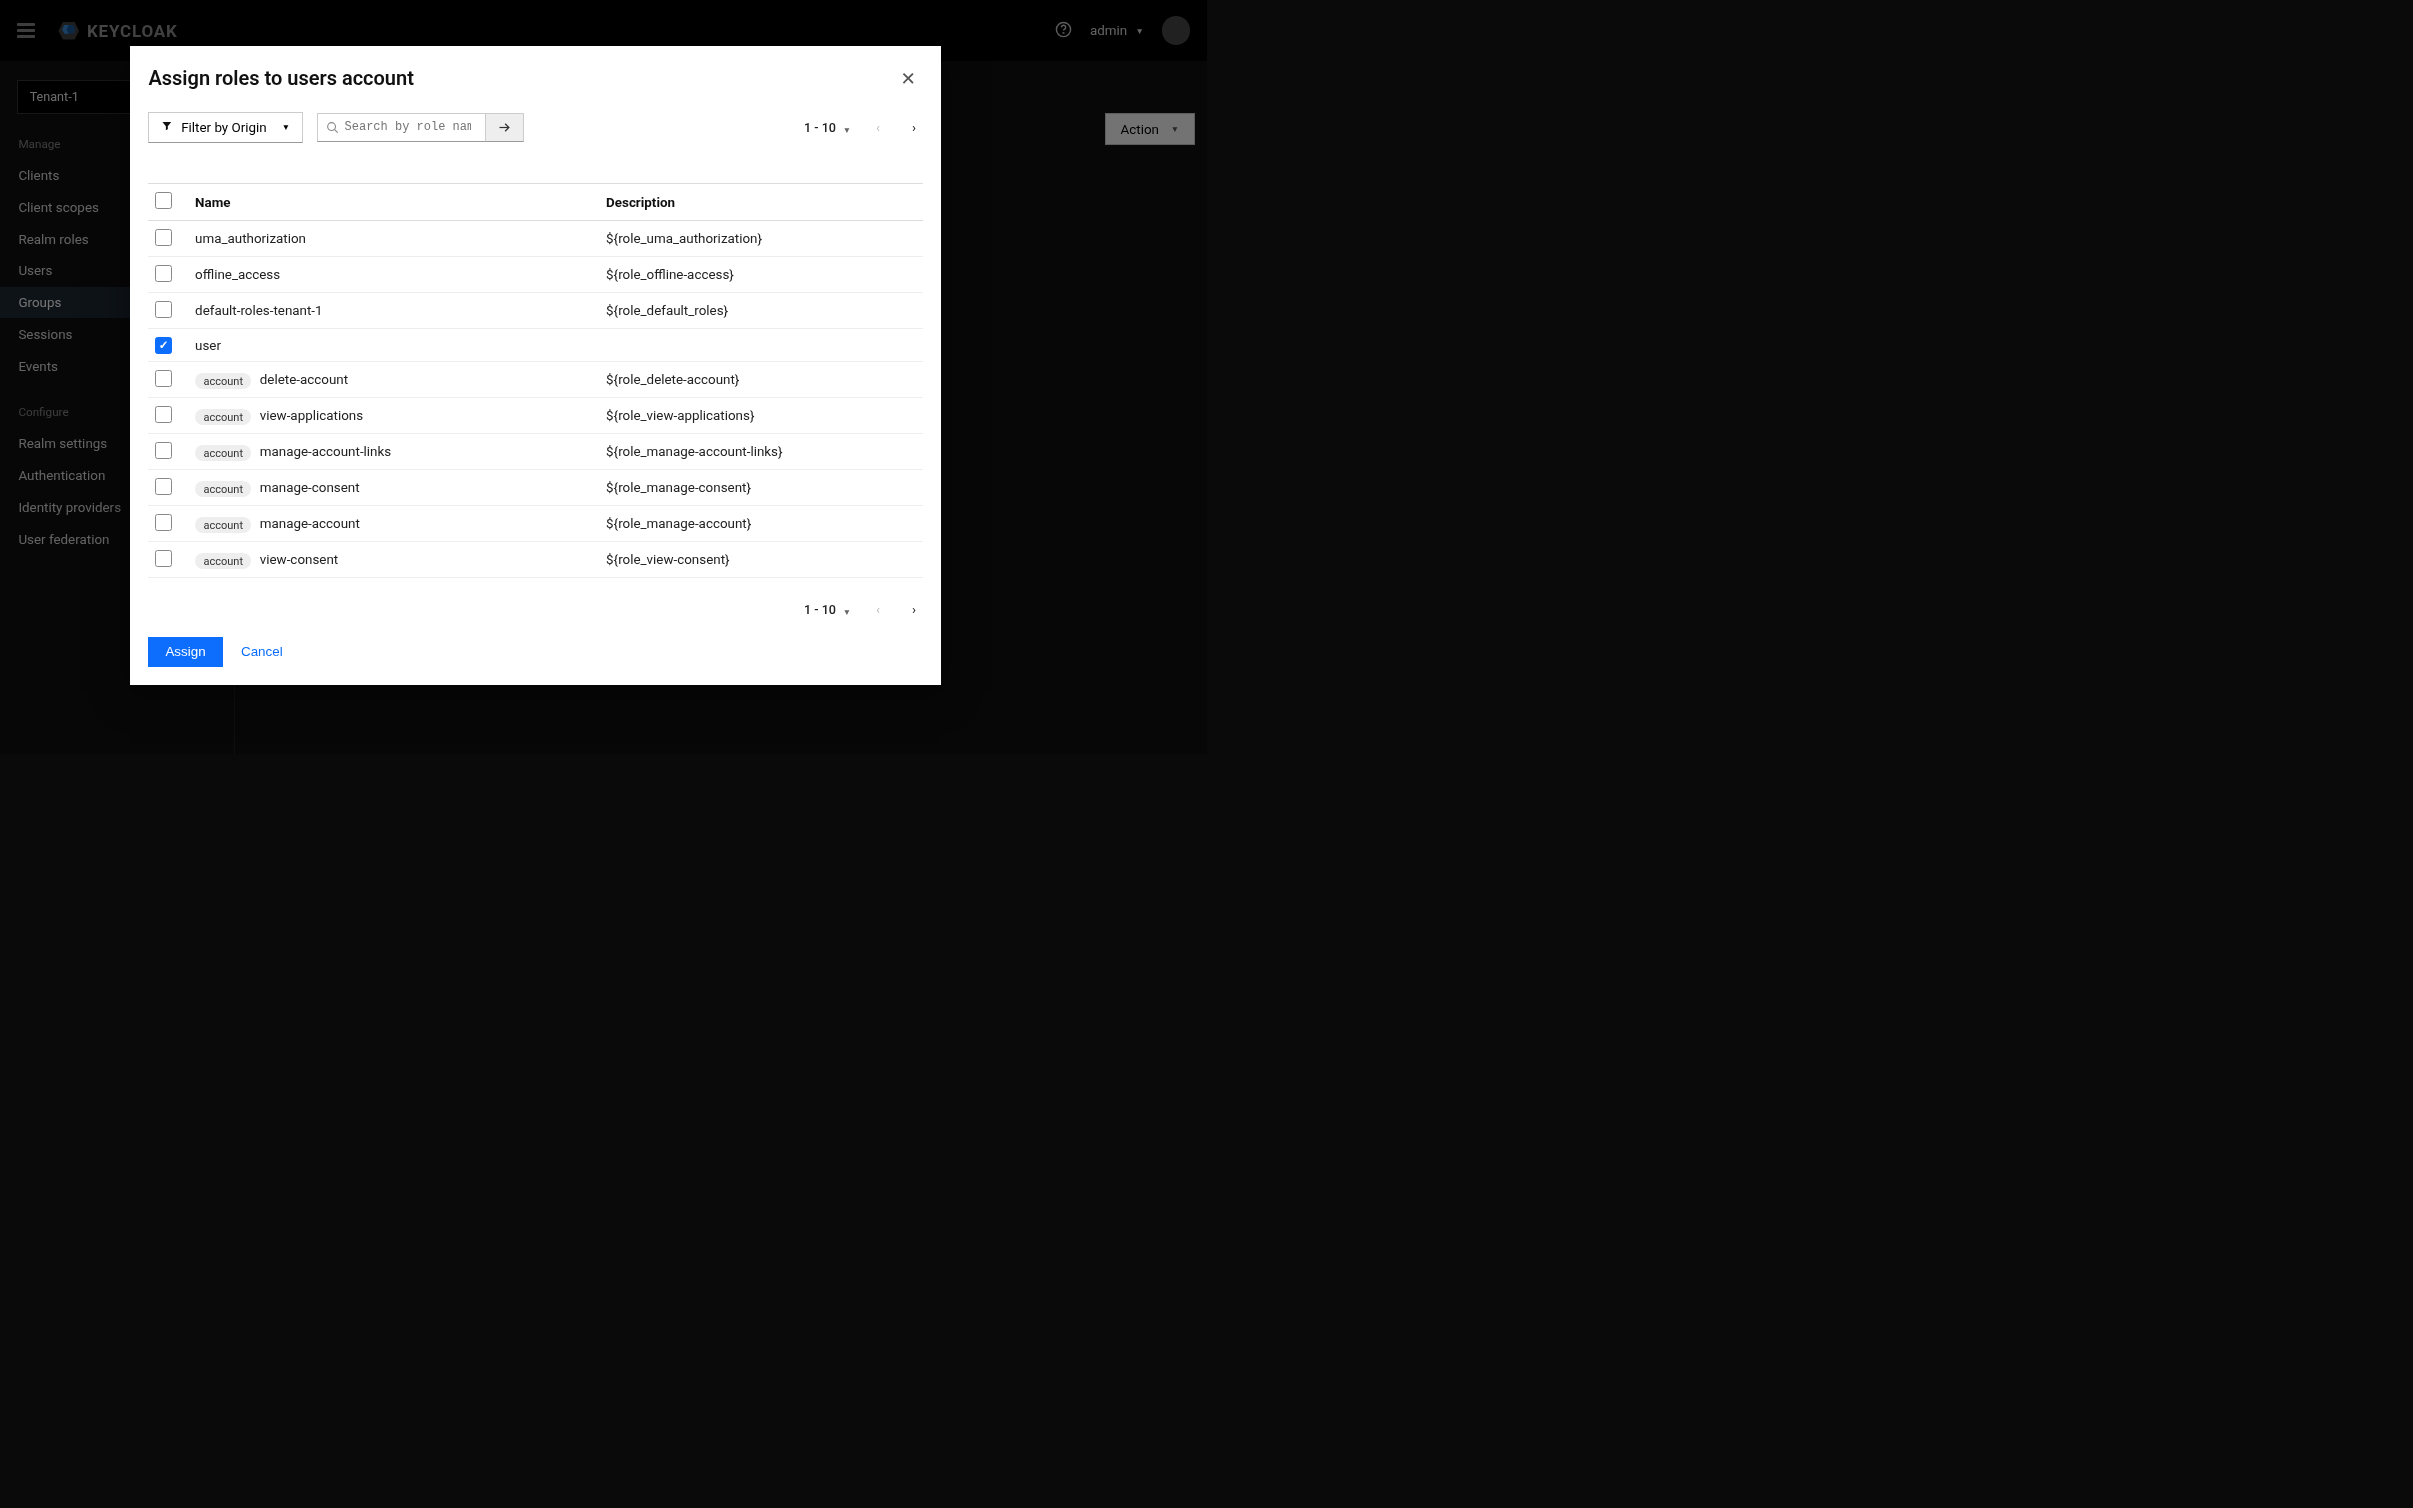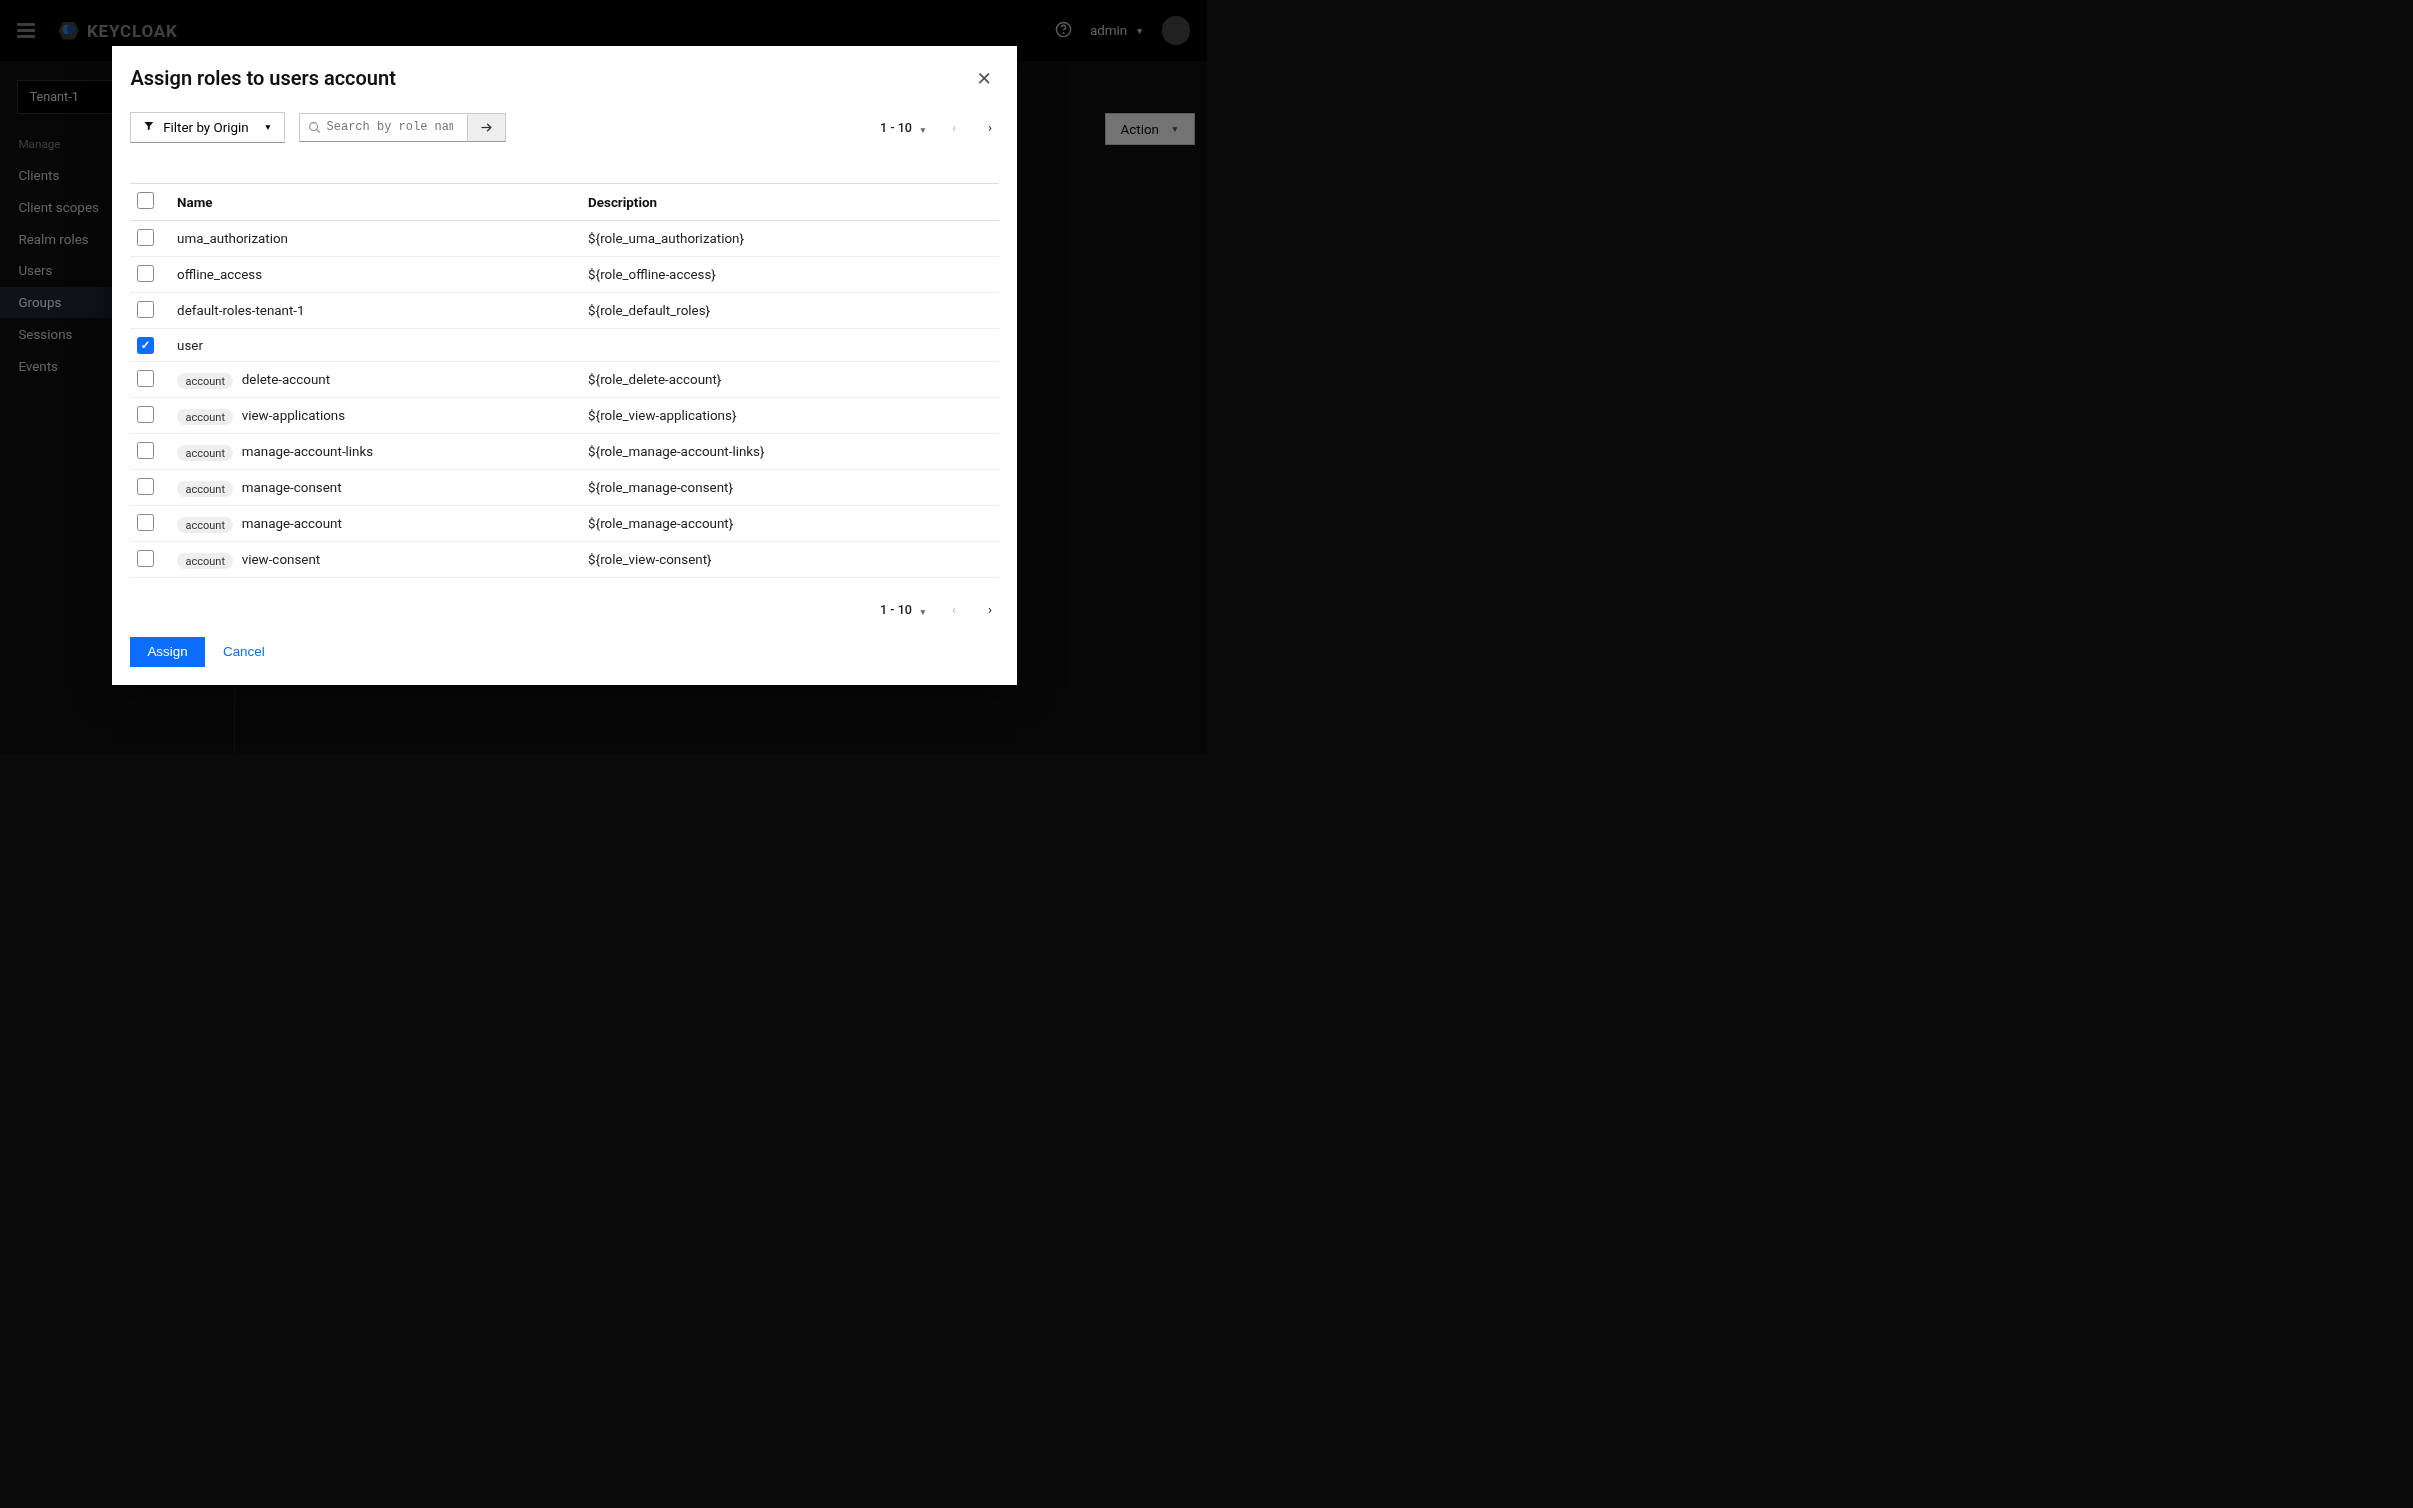--- a/index.html
+++ b/index.html
@@ -51,21 +51,21 @@
   }
   .action-dropdown .caret { font-size: 8.4px; color: #555; }
 
   
   .backdrop {
     position: absolute; inset: 0; background: rgba(0,0,0,0.55); z-index: 5;
   }
 
   
   .modal {
-    position: absolute; left: 112px; top: 46px; width: 905px; height: 639px;
+    position: absolute; left: 130px; top: 46px; width: 811px; height: 639px;
     background: #fff; z-index: 10; display: flex; flex-direction: column;
     box-shadow: 0 6.7px 34px rgba(0,0,0,.5);
   }
   .modal-header {
     display: flex; align-items: center; justify-content: space-between;
     padding: 18.4px 18.4px 8.4px 18.4px;
   }
   .modal-title { font-size: 20px; font-weight: 600; color: #111; }
   .close-btn { font-size: 18.4px; color: #555; cursor: pointer; padding: 3.4px 6.7px; }
 
@@ -181,20 +181,27 @@
         <div class="nav-section">
           <div class="nav-head">Manage</div>
           <div class="nav-item">Clients</div>
           <div class="nav-item">Client scopes</div>
           <div class="nav-item">Realm roles</div>
           <div class="nav-item">Users</div>
           <div class="nav-item active">Groups</div>
           <div class="nav-item">Sessions</div>
           <div class="nav-item">Events</div>
         </div>
+        <div class="nav-section">
+          <div class="nav-head">Configure</div>
+          <div class="nav-item">Realm settings</div>
+          <div class="nav-item">Authentication</div>
+          <div class="nav-item">Identity providers</div>
+          <div class="nav-item">User federation</div>
+        </div>
       </div>
   </div>
 
   <div class="main">
     <div class="action-dropdown">
       <span>Action</span>
       <span class="caret">▼</span>
     </div>
   </div>
 </div>

